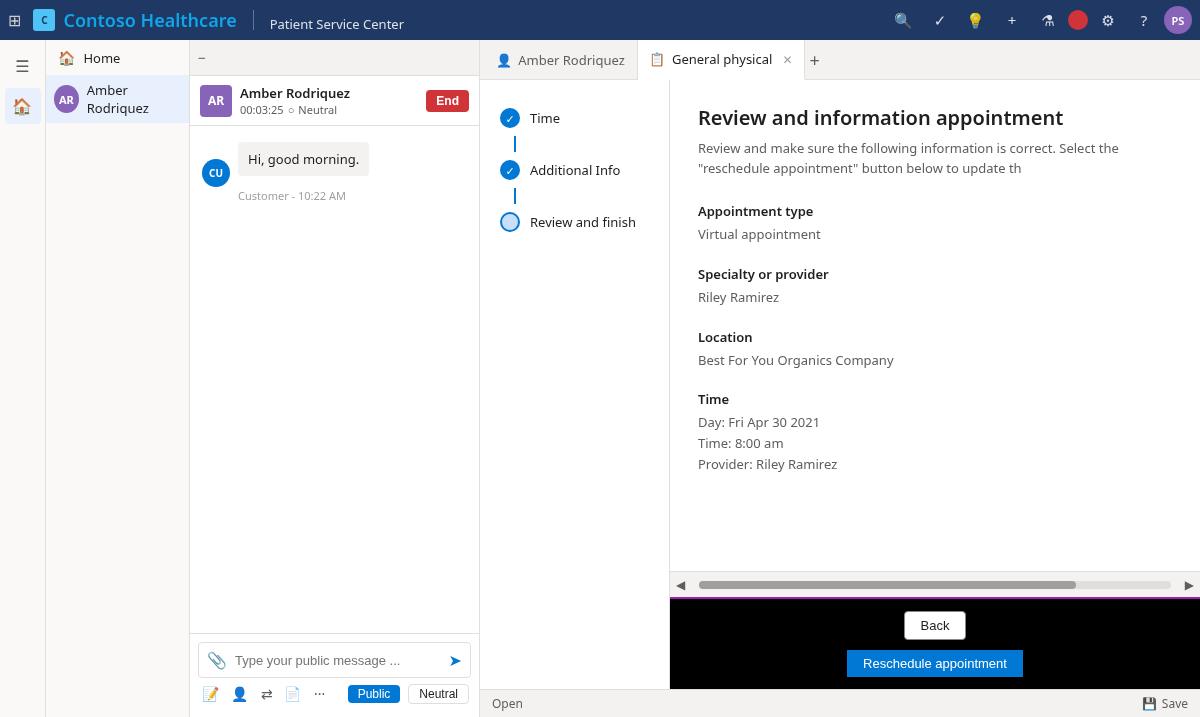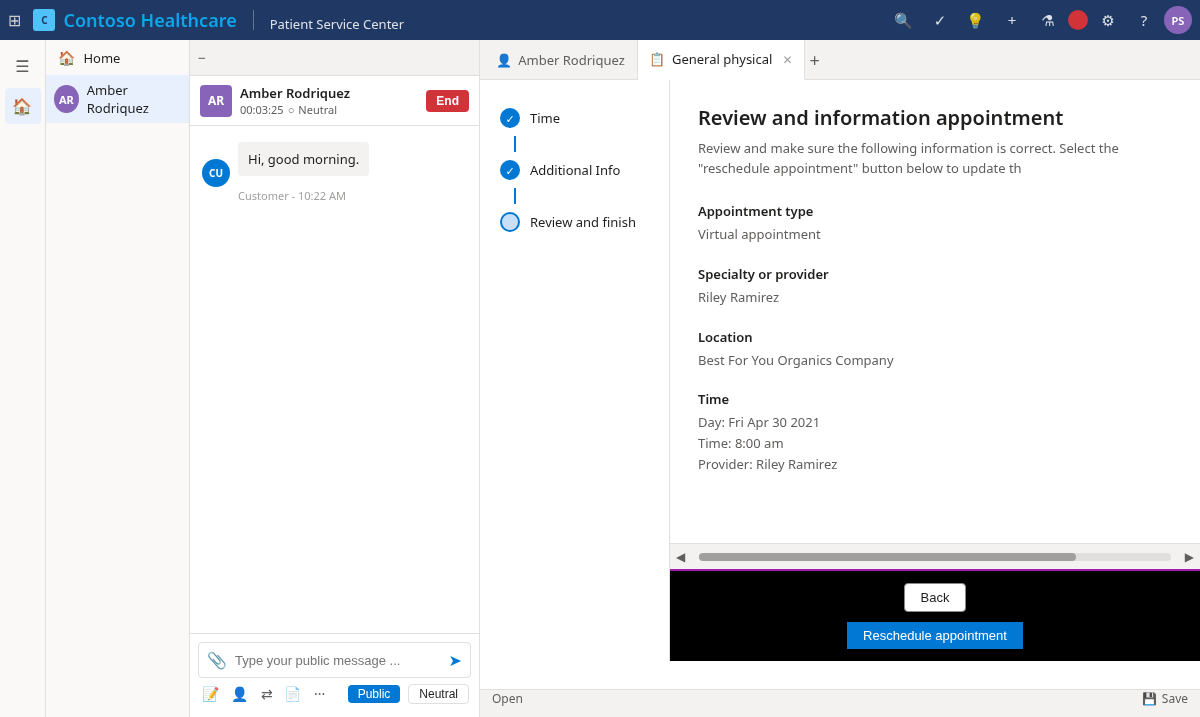--- a/index.html
+++ b/index.html
@@ -109,21 +109,21 @@
     .scroll-track { flex: 1; height: 8px; background: #e1dfdd; margin: 0 8px; border-radius: 4px; position: relative; }
     .scroll-thumb { position: absolute; left: 0; width: 80%; height: 8px; background: #a19f9d; border-radius: 4px; }
     .scroll-arrow { color: #605e5c; font-size: 12px; cursor: pointer; padding: 0 6px; }
 
     
     .action-bar { display: flex; align-items: center; gap: 10px; padding: 12px 28px; border-top: 2px solid #a21caf; background: #000000; flex-direction: column; }
     .btn-back { border: 1px solid #8a8886; background: white; color: #201f1e; padding: 6px 16px; border-radius: 4px; font-size: 13px; cursor: pointer; }
     .btn-primary { background: #0078d4; color: white; border: none; padding: 6px 16px; border-radius: 0; font-size: 13px; cursor: pointer; font-weight: 500; text-align: center; }
 
     
-    .status-bar { height: 28px; background: #f3f2f1; border-top: 1px solid #e1dfdd; display: flex; align-items: flex-start; padding: 0 12px; font-size: 12px; color: #605e5c; justify-content: space-between; margin-top: 28px; }
+    .status-bar { height: 28px; background: #f3f2f1; border-top: 1px solid #e1dfdd; display: flex; align-items: center; padding: 0 12px; font-size: 12px; color: #605e5c; justify-content: space-between; }
     .save-btn { display: flex; align-items: center; gap: 4px; cursor: pointer; color: #605e5c; font-size: 12px; }
   </style>
 </head>
 <body>
 
 <div class="top-nav">
   <span class="top-nav-grid-icon">⊞</span>
   <div class="top-nav-brand">
     <div class="top-nav-logo">C</div>
     <span class="top-nav-title">Contoso Healthcare</span>

